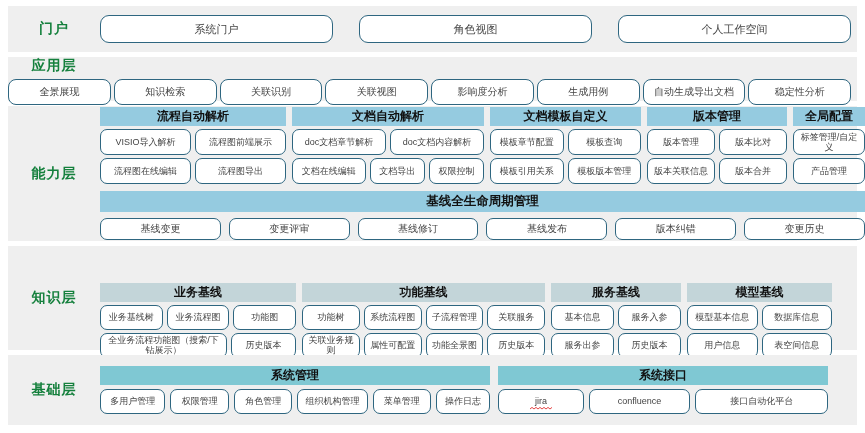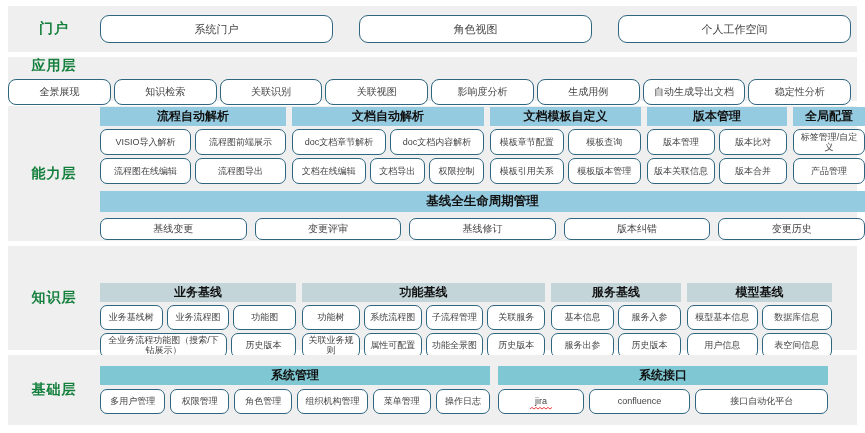--- a/index.html
+++ b/index.html
@@ -207,20 +207,21 @@
       </div>
 
       <div class="cap-banner">
         <div class="ghead blue">基线全生命周期管理</div>
       </div>
 
       <div class="cap-bottom">
         <div class="pill">基线变更</div>
         <div class="pill">变更评审</div>
         <div class="pill">基线修订</div>
+        <div class="pill">基线发布</div>
         <div class="pill">版本纠错</div>
         <div class="pill">变更历史</div>
       </div>
 
     </div>
   </div>
 
   <div class="layer row-know">
     <div class="layer-label">知识层</div>
     <div class="layer-body">

